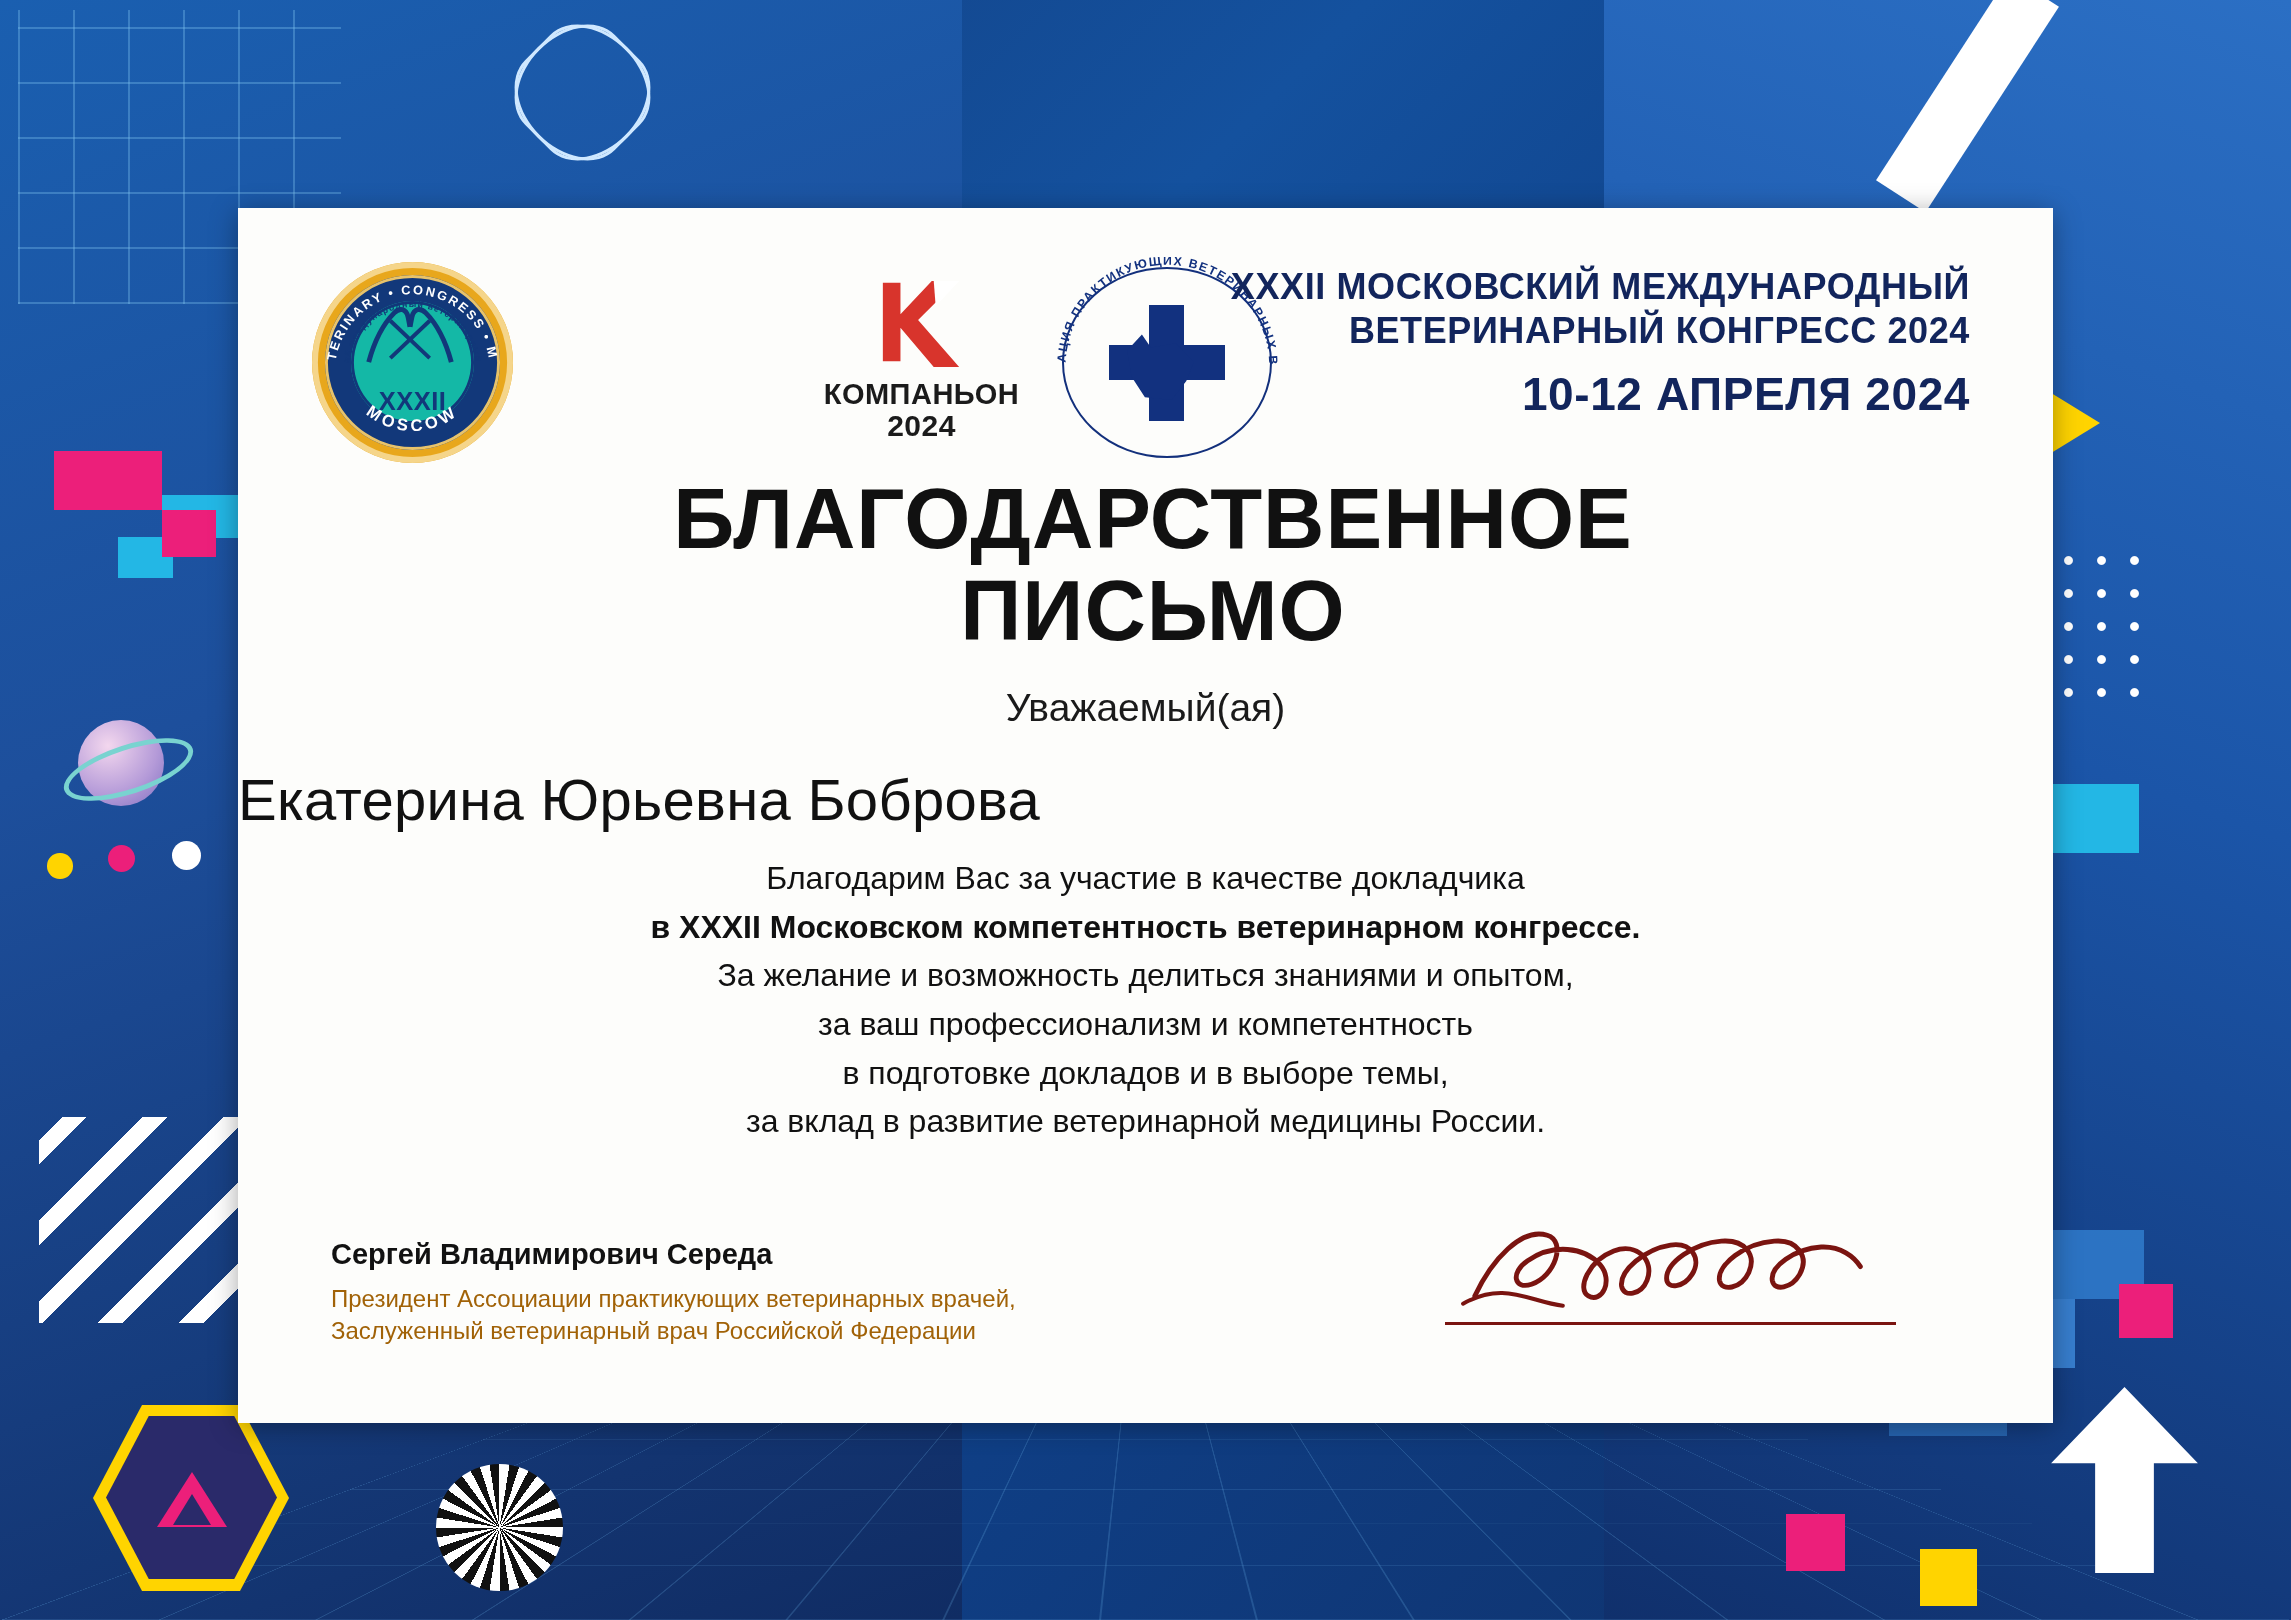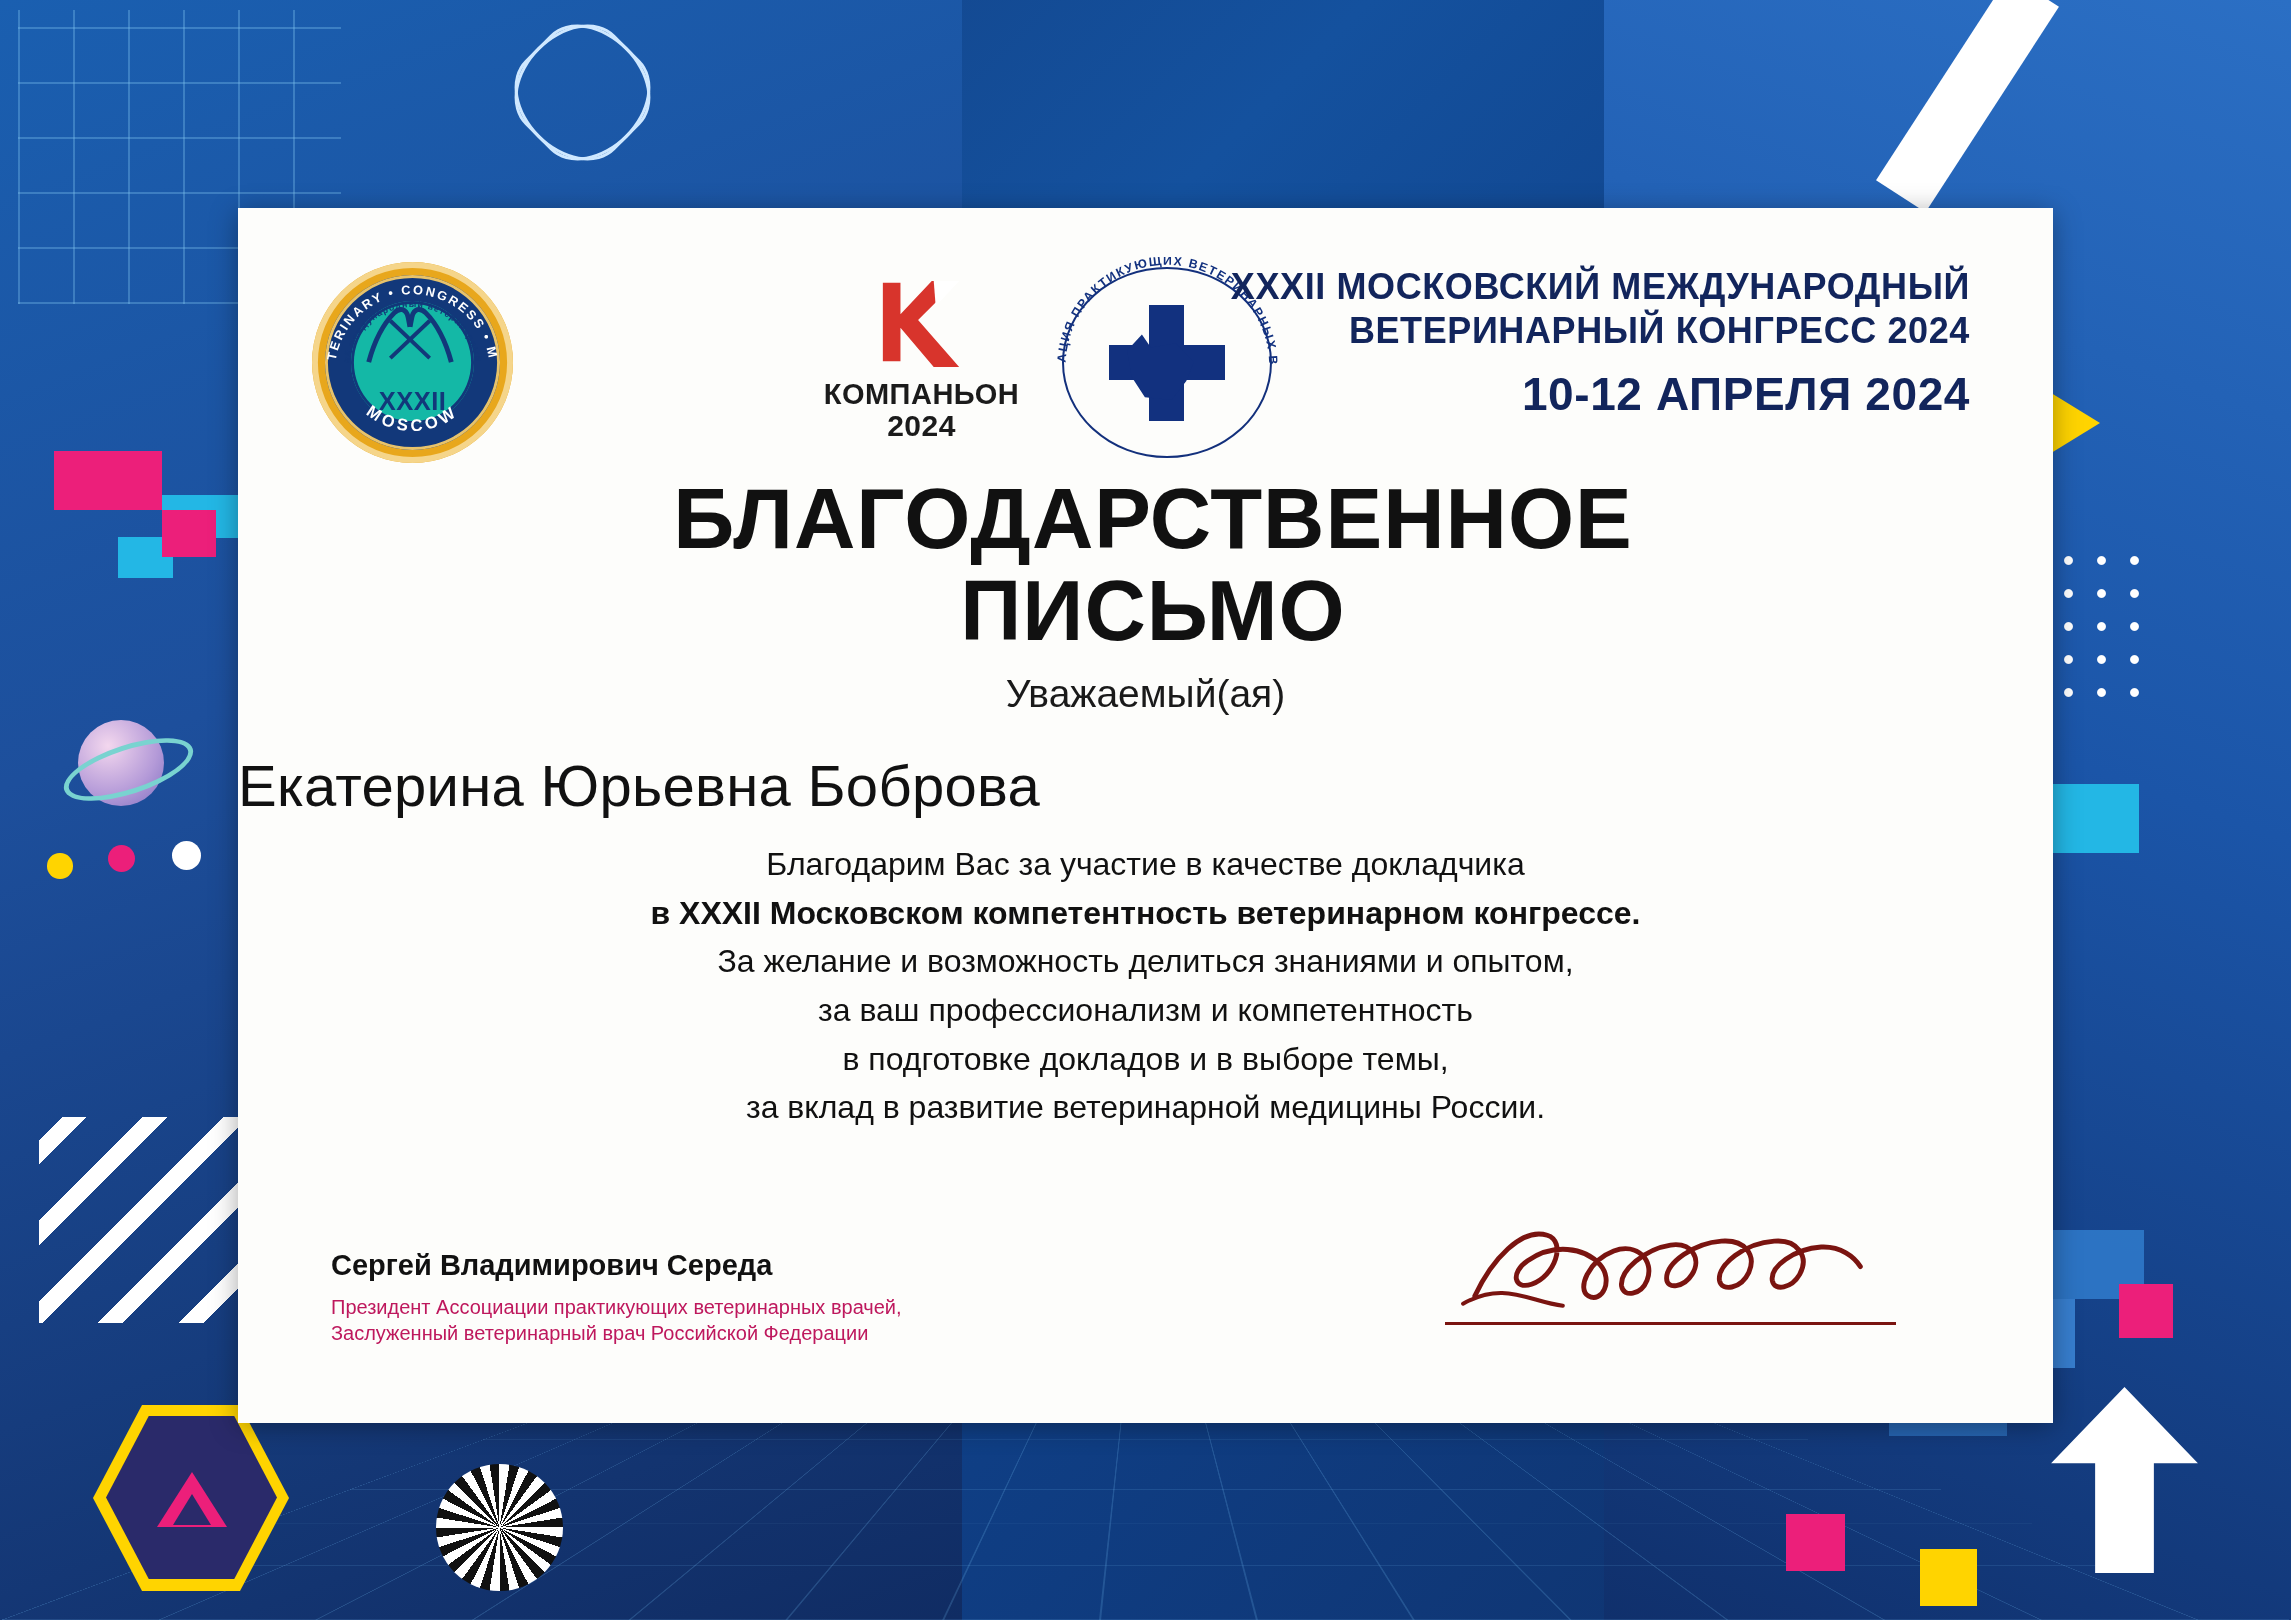--- a/index.html
+++ b/index.html
@@ -242,21 +242,21 @@
     margin-top: 54px;
     text-align: center;
     font-size: 85px;
     font-weight: bold;
     color: #111111;
     letter-spacing: 1px;
     line-height: 1.08;
     padding-left: 15px;
   }
   .salutation {
-    margin-top: 15px;
+    margin-top: 29px;
     text-align: center;
     font-size: 39px;
     color: #1a1a1a;
   }
   .recipient {
     margin-top: 36px;
     text-align: left;
     font-size: 58px;
     color: #111111;
     letter-spacing: 0.3px;
@@ -274,21 +274,21 @@
   .sign-block {
     position: absolute;
     left: 93px;
     bottom: 76px;
     width: 686px;
   }
   .sign-name {
     font-size: 29px; font-weight: bold; color: #111111; margin-bottom: 11.8px;
   }
   .sign-role {
-    font-size: 20px; color: #be185d; line-height: 1.33;
+    font-size: 24px; color: #a16207; line-height: 1.33;
   }
   .signature {
     position: absolute; right: 157px; bottom: 84px; width: 451px; height: 137px;
   }
   .signature .line {
     position: absolute; left: 0; bottom: 13.7px; width: 100%; height: 2.9px; background: #7a1410;
   }
 </style>
 </head>
 <body>

